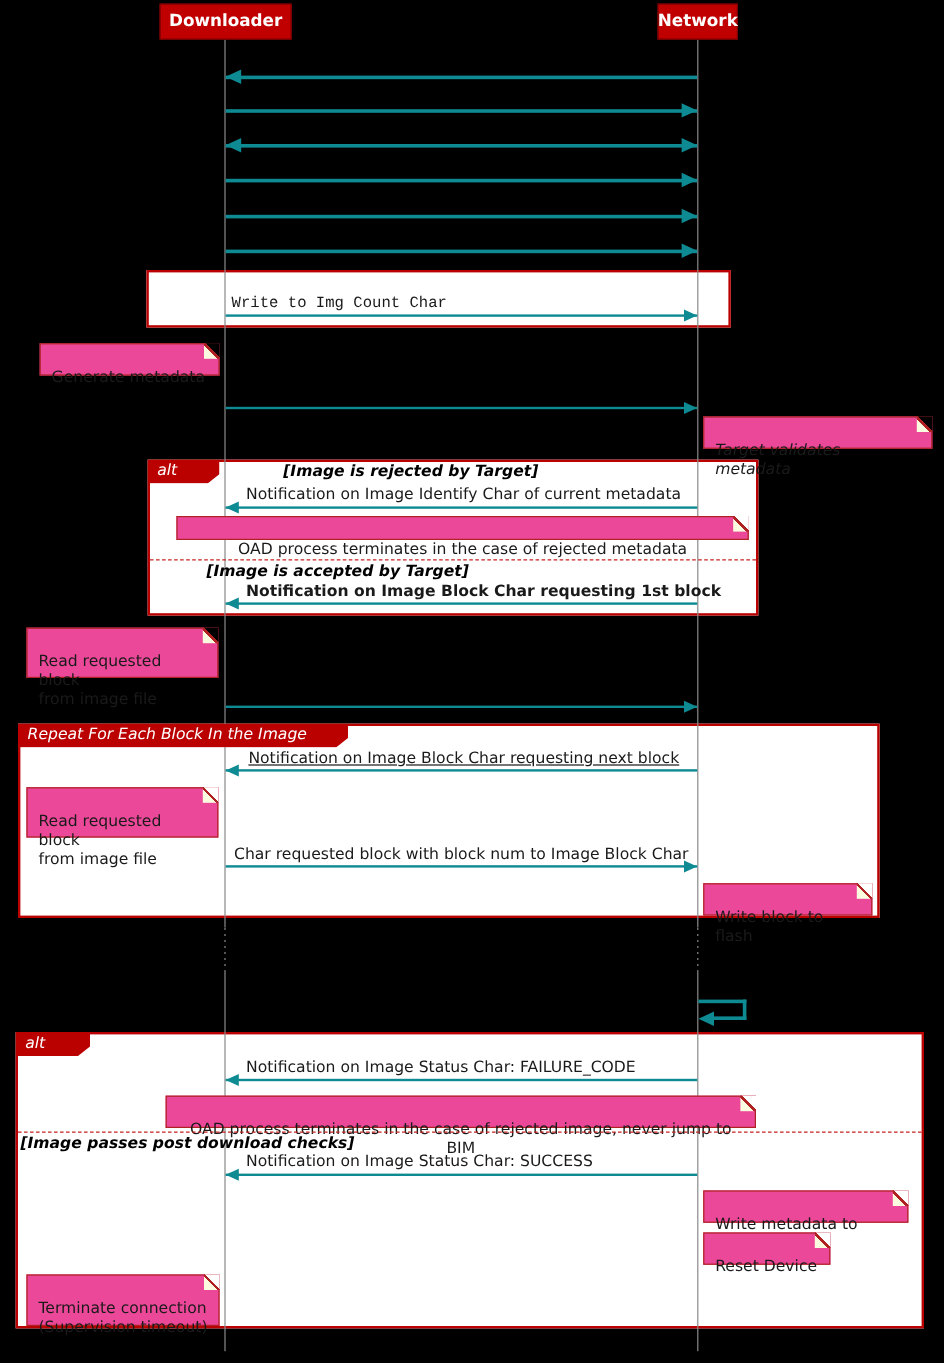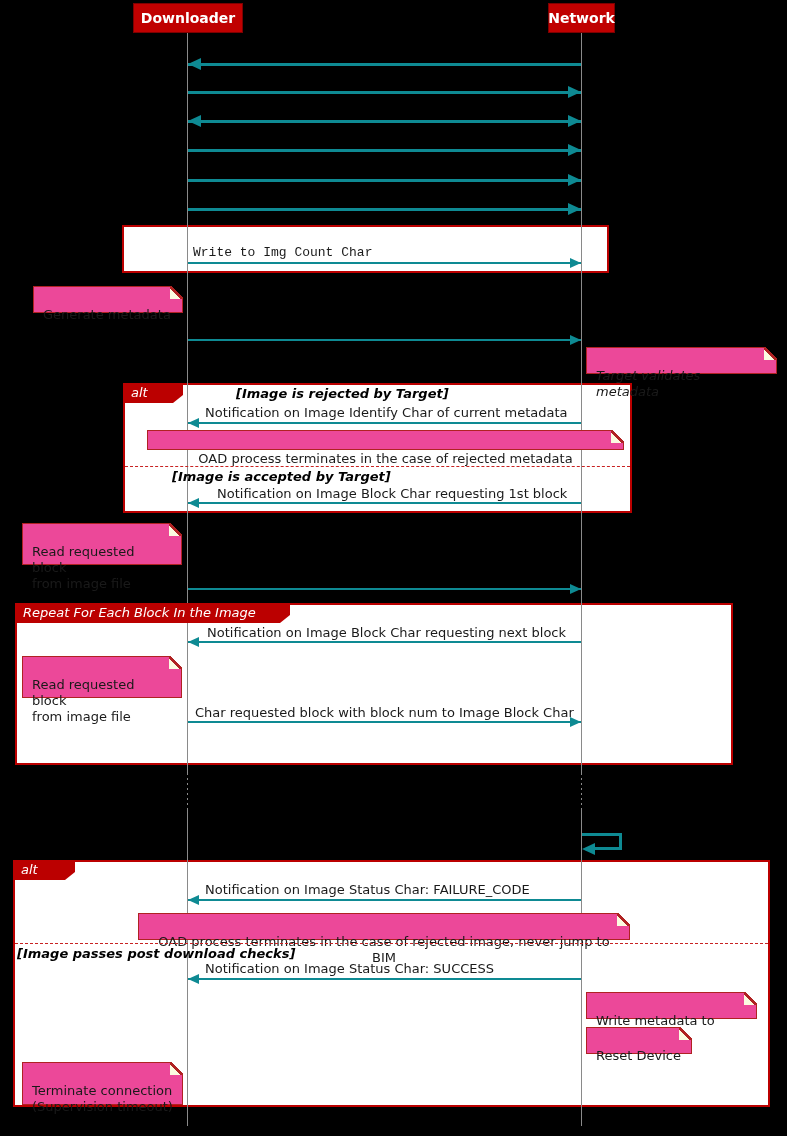--- a/index.html
+++ b/index.html
@@ -112,47 +112,51 @@
   <div class="guard" style="left:200px; top:386px;margin-left:36px;">[Image is rejected by Target]</div>
   <div class="msg" style="left:205px; top:405px;text-align:right;">Notification on Image Identify Char of current metadata</div>
   <div class="aline" style="left:188px; top:422px; width:393px; height:2px;"></div>
   <div class="head hl-t" style="left:188px; top:418px;"></div>
   <div class="note center on-white" style="left:147px; top:430px; width:477px; height:20px;">
     <span>OAD process terminates in the case of rejected metadata</span>
     <span class="ear"></span>
   </div>
   <div class="divider" style="left:125px; top:466px; width:505px;"></div>
   <div class="guard" style="left:144px; top:469px;margin-left:28px;">[Image is accepted by Target]</div>
-  <div class="msg" style="left:217px; top:486px;">Notification on Image Block Char requesting 1st block</div>
+  <div class="msg" style="left:205px; top:486px;font-weight:bold;">Notification on Image Block Char requesting 1st block</div>
   <div class="aline" style="left:188px; top:502px; width:393px; height:2px;"></div>
   <div class="head hl-t" style="left:188px; top:498px;"></div>
 
   <div class="note on-black" style="left:22px; top:523px; width:160px; height:42px;">
     <span>Read requested block
 from image file</span>
     <span class="ear"></span>
   </div>
 
   <div class="aline" style="left:188px; top:588px; width:393px; height:2px;"></div>
   <div class="head hr-t" style="left:570px; top:584px;"></div>
 
   <div class="fhead" style="left:15px; top:603px; width:275px; height:20px;">
     <span>Repeat For Each Block In the Image</span>
   </div>
-  <div class="msg" style="left:207px; top:625px;">Notification on Image Block Char requesting next block</div>
+  <div class="msg" style="left:207px; top:625px;text-decoration:underline;">Notification on Image Block Char requesting next block</div>
   <div class="aline" style="left:188px; top:641px; width:393px; height:2px;"></div>
   <div class="head hl-t" style="left:188px; top:637px;"></div>
   <div class="note on-white" style="left:22px; top:656px; width:160px; height:42px;">
     <span>Read requested block
 from image file</span>
     <span class="ear"></span>
   </div>
   <div class="msg" style="left:195px; top:705px;">Char requested block with block num to Image Block Char</div>
   <div class="aline" style="left:188px; top:721px; width:393px; height:2px;"></div>
   <div class="head hr-t" style="left:570px; top:717px;"></div>
+  <div class="note on-white" style="left:586px; top:736px; width:141px; height:27px;">
+    <span>Write block to flash</span>
+    <span class="ear"></span>
+  </div>
 
   <div class="aline" style="left:582px; top:833px; width:40px; height:3px;"></div>
   <div class="aline" style="left:619px; top:833px; width:3px; height:17px;"></div>
   <div class="aline" style="left:594px; top:847px; width:28px; height:3px;"></div>
   <div class="head hl-b" style="left:582px; top:843px;"></div>
 
   <div class="fhead" style="left:13px; top:860px; width:62px; height:20px;">
     <span>alt</span>
   </div>
   <div class="msg" style="left:205px; top:882px;">Notification on Image Status Char: FAILURE_CODE</div>

